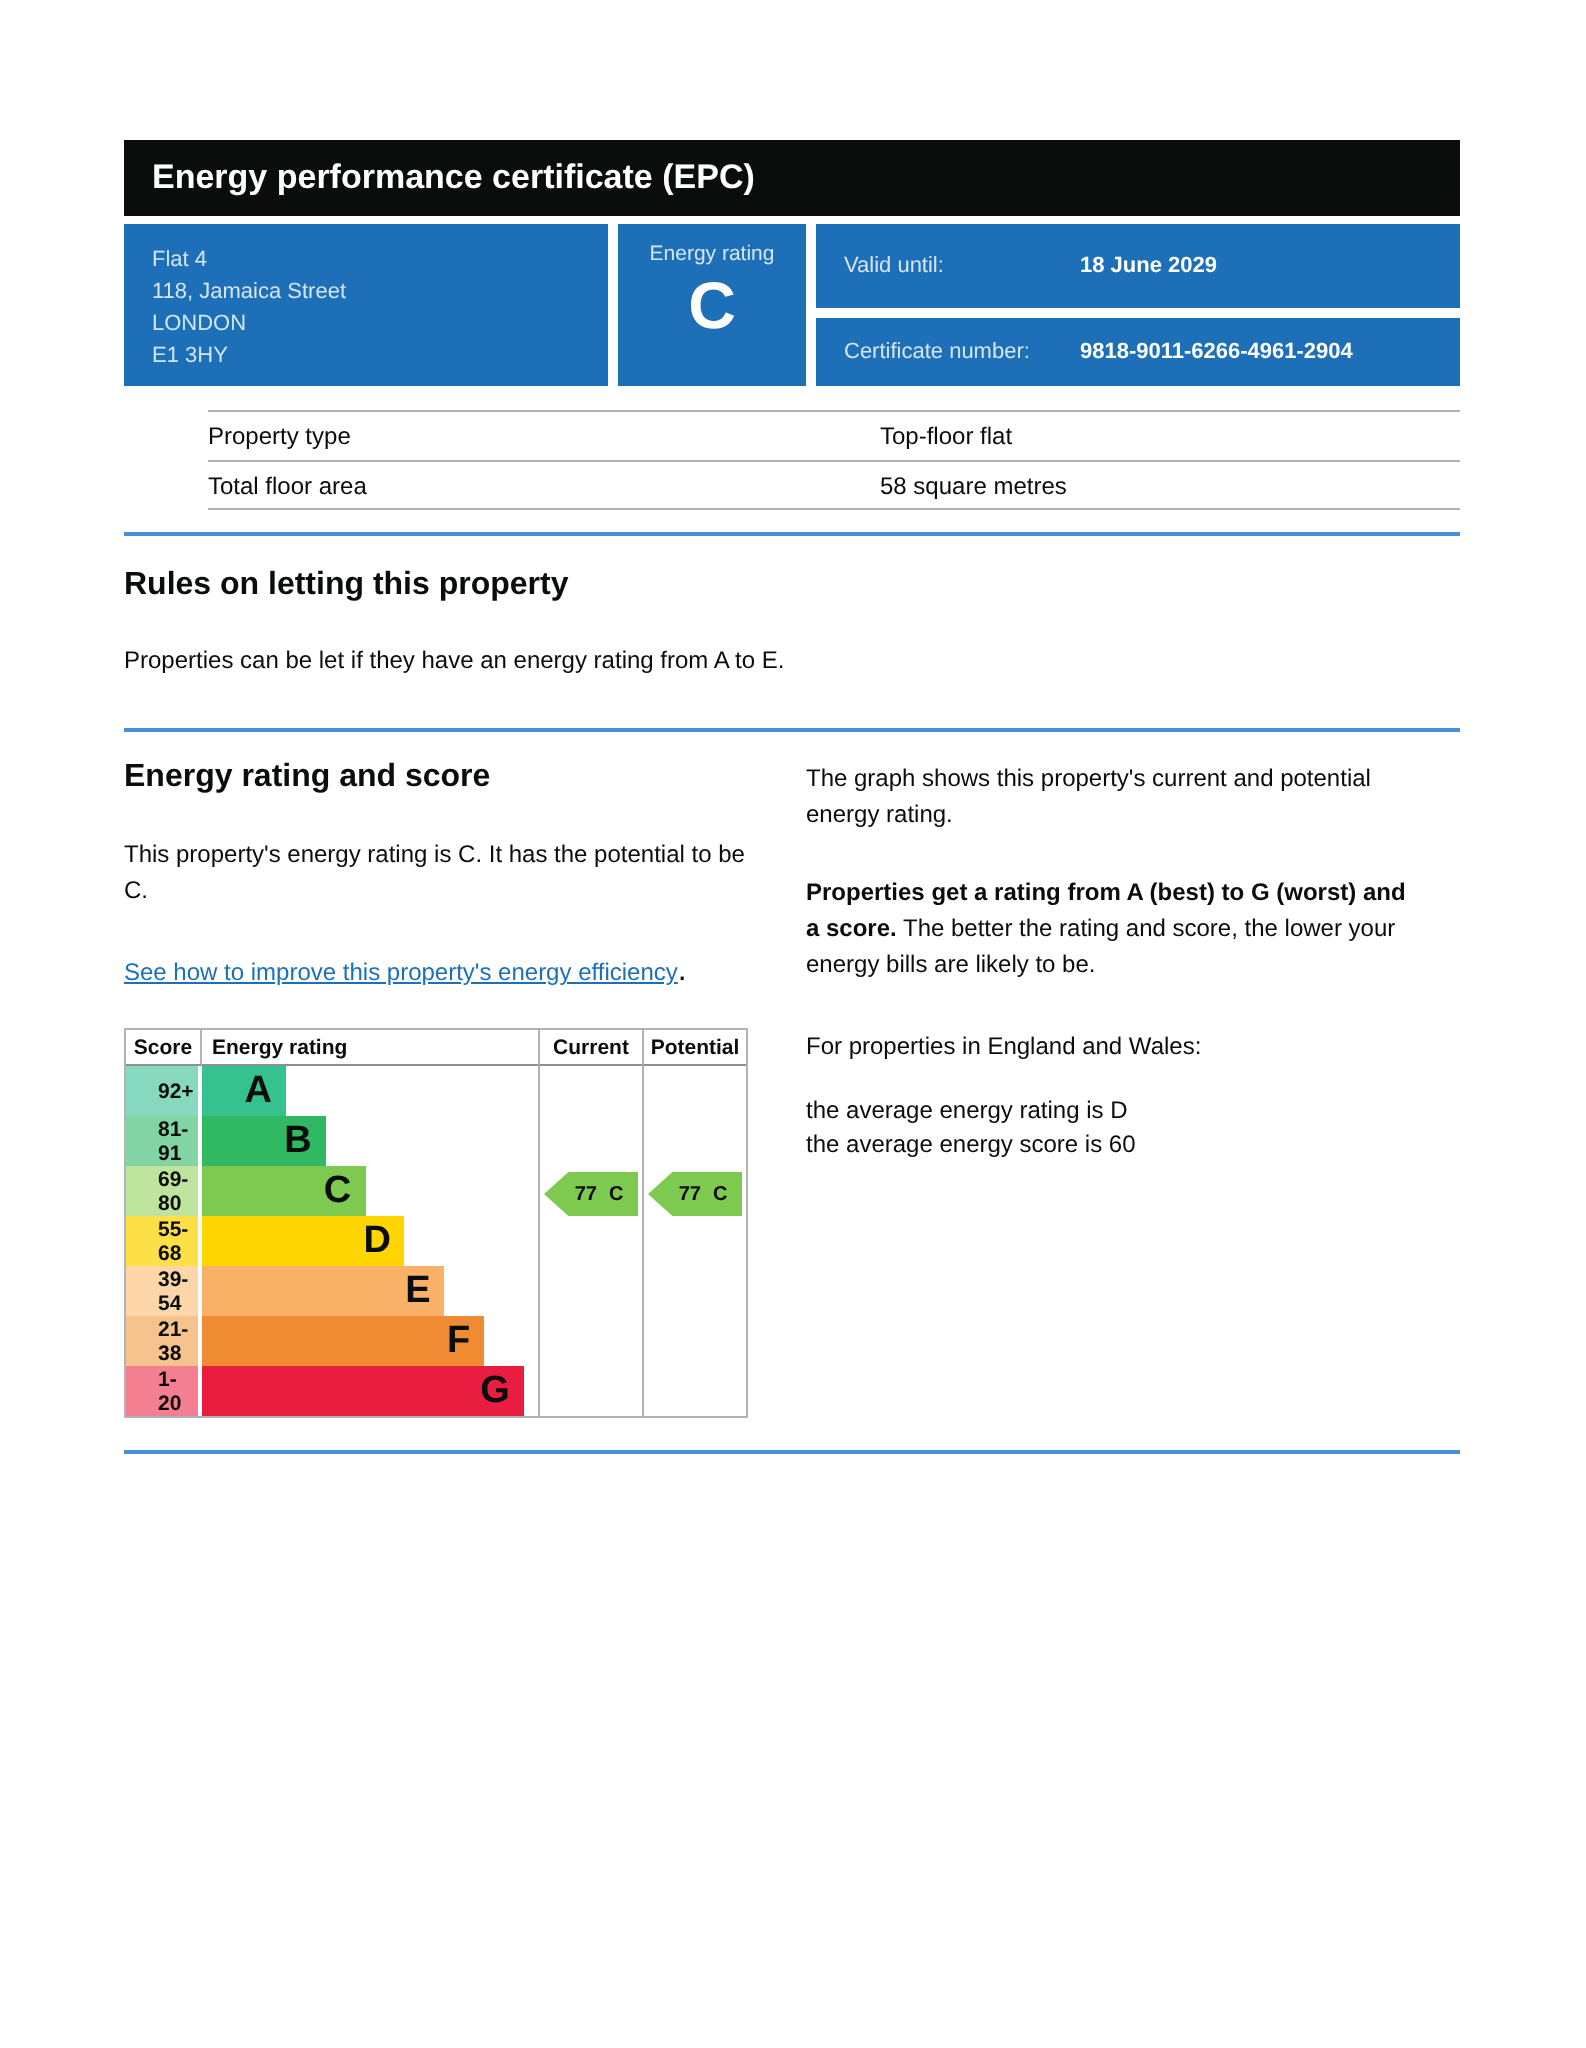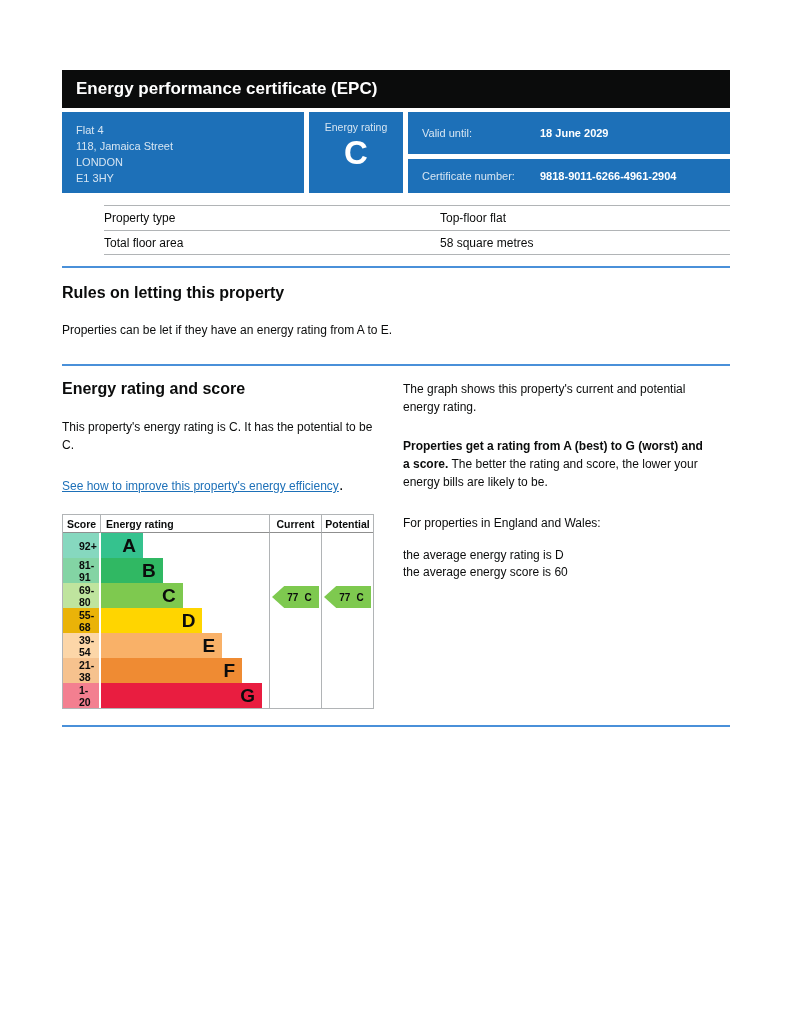--- a/index.html
+++ b/index.html
@@ -179,21 +179,21 @@
               <span>C</span>
             </div>
           </div>
         <div class="pot-slot">
             <div class="rating-arrow" style="background: rgb(126, 201, 79);">
               <span>77</span>
               <span>C</span>
             </div>
           </div>
 
-        <div class="score-cell" style="background: #eab308;">55-68</div>
+        <div class="score-cell" style="background: #fde047;">55-68</div>
         <div class="bar-cell">
             <div class="bar" style="background: rgb(255, 213, 0); width: 60.4%;">
               <span class="band-letter">D</span>
             </div>
           </div>
         <div class="cur-slot"></div>
         <div class="pot-slot"></div>
 
         <div class="score-cell" style="background: rgb(252, 214, 168);">39-54</div>
         <div class="bar-cell">

